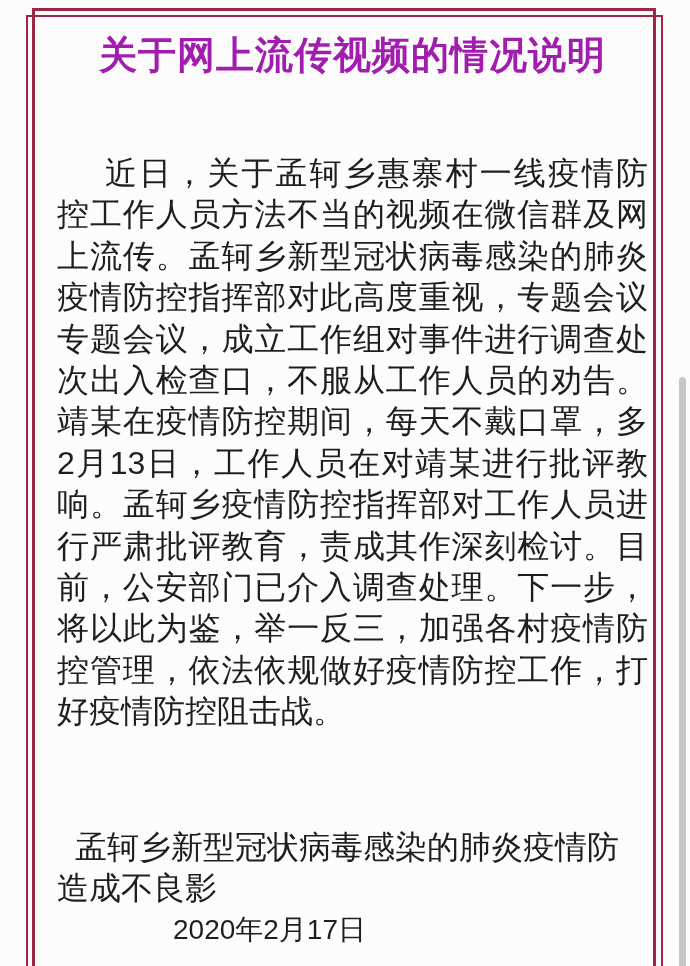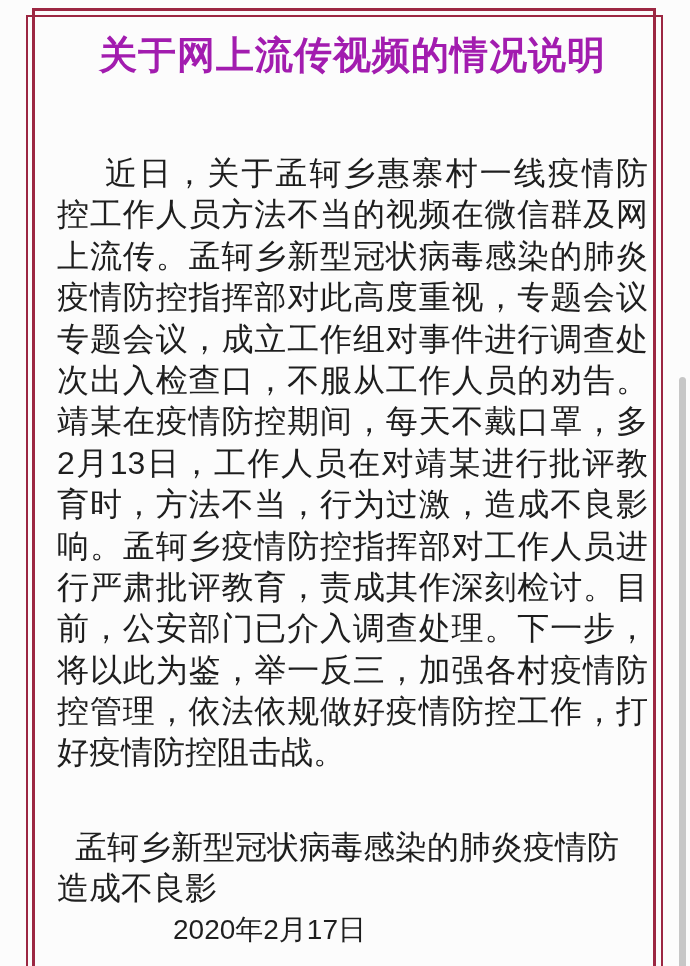--- a/index.html
+++ b/index.html
@@ -85,21 +85,20 @@
 
     <div class="body-block" id="body-block">
         <div class="line first stretch">近日，关于孟轲乡惠寨村一线疫情防</div>
         <div class="line stretch">控工作人员方法不当的视频在微信群及网</div>
         <div class="line stretch">上流传。孟轲乡新型冠状病毒感染的肺炎</div>
         <div class="line stretch">疫情防控指挥部对此高度重视，专题会议</div>
         <div class="line stretch">专题会议，成立工作组对事件进行调查处</div>
         <div class="line stretch">次出入检查口，不服从工作人员的劝告。</div>
         <div class="line stretch">靖某在疫情防控期间，每天不戴口罩，多</div>
         <div class="line stretch">2月13日，工作人员在对靖某进行批评教</div>
-        <div class="line stretch">育时，方法不当，行为过激，造成不良影</div>
         <div class="line stretch">响。孟轲乡疫情防控指挥部对工作人员进</div>
         <div class="line stretch">行严肃批评教育，责成其作深刻检讨。目</div>
         <div class="line stretch">前，公安部门已介入调查处理。下一步，</div>
         <div class="line stretch">将以此为鉴，举一反三，加强各村疫情防</div>
         <div class="line stretch">控管理，依法依规做好疫情防控工作，打</div>
         <div class="line">好疫情防控阻击战。</div>
       </div>
 
     <div class="signature-block" id="signature-block">
         <div class="line sig-first">孟轲乡新型冠状病毒感染的肺炎疫情防</div>

